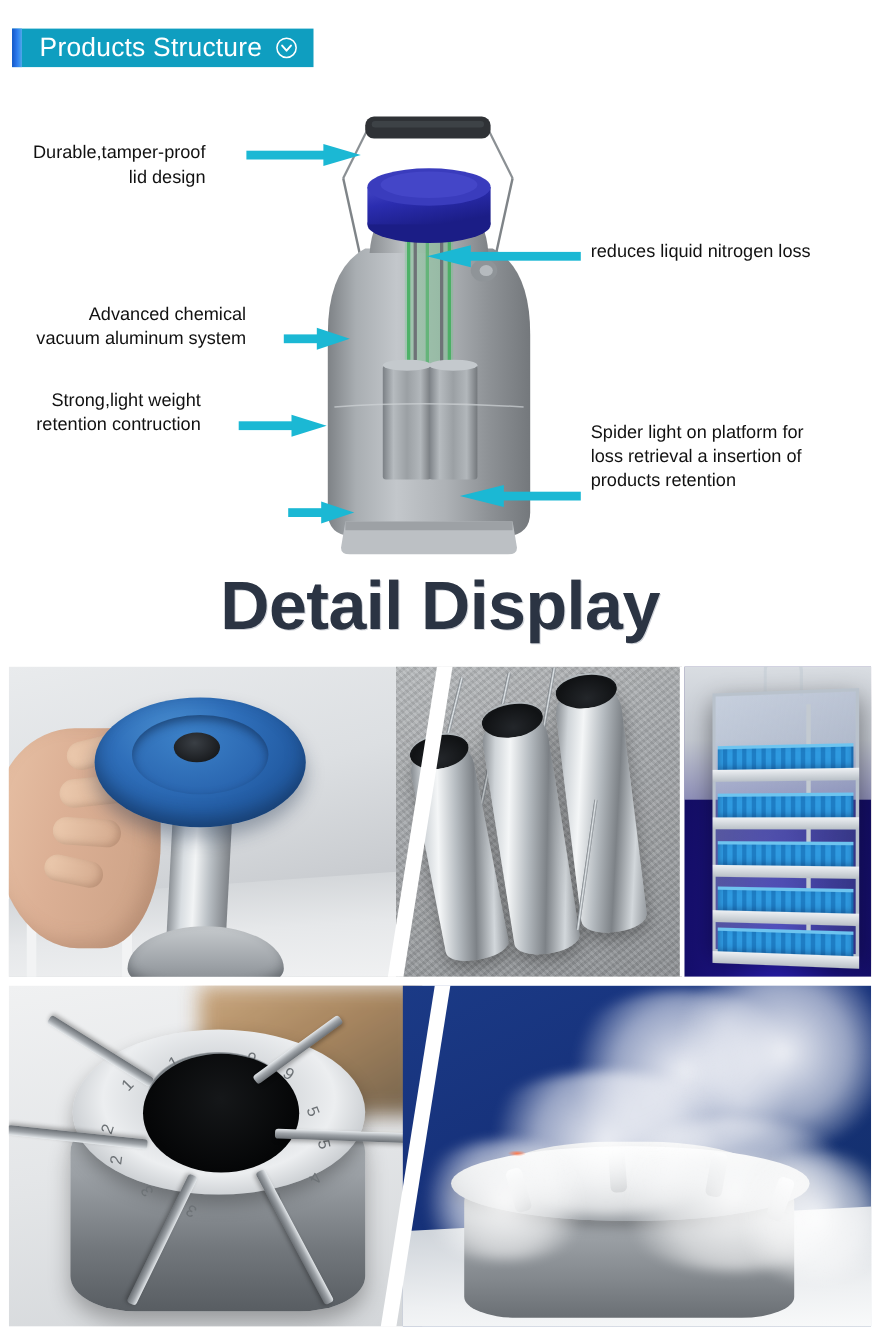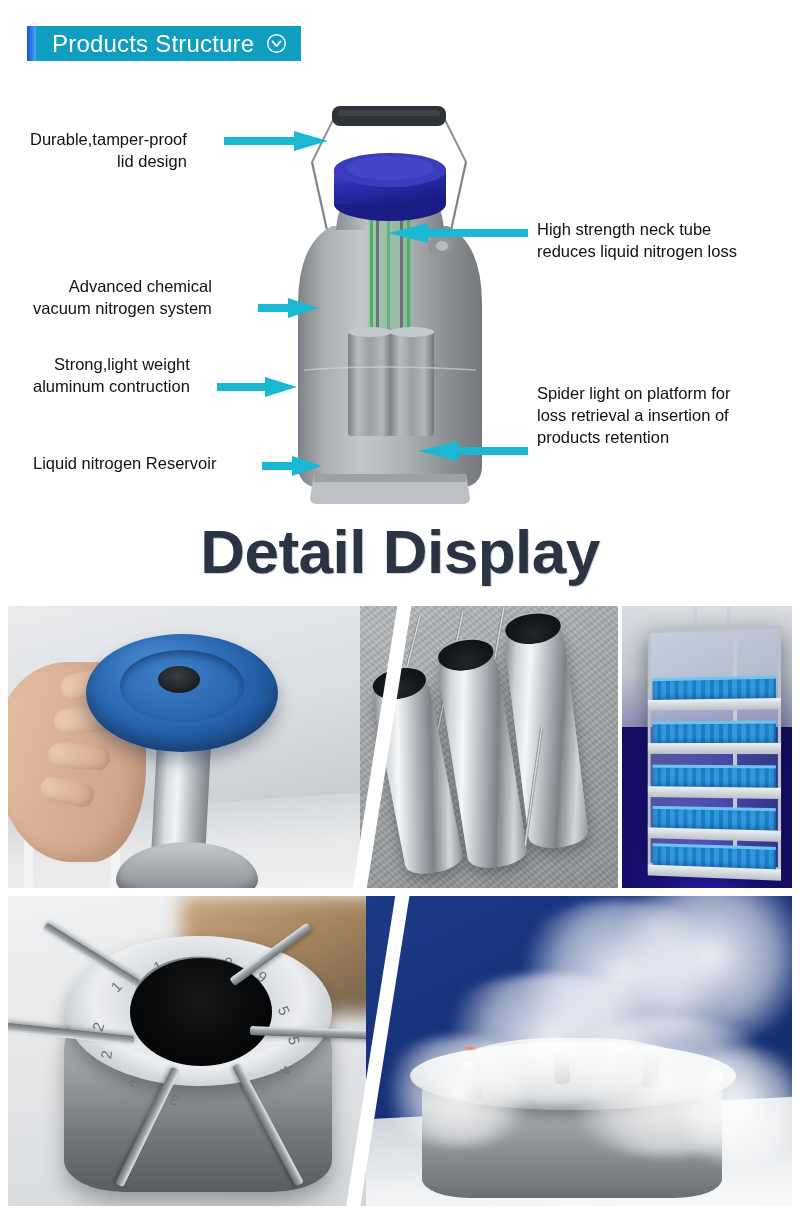--- a/index.html
+++ b/index.html
@@ -26,21 +26,20 @@
   }
   #section-banner {
     position: absolute;
     left: 11px; top: 26px;
     height: 35px;
     padding: 0 14px 0 0;
     background: #0f9ec0;
     display: flex;
     align-items: center;
     box-sizing: border-box;
-    margin-left: 16px;
   }
   #banner-accent {
     width: 9px;
     height: 35px;
     background: linear-gradient(to right, #1456c8 0%, #2f7ff0 55%, #4fa8e8 100%);
     margin-right: 16px;
     flex: 0 0 auto;
   }
   #banner-title {
     color: #ffffff;
@@ -487,55 +486,51 @@
     <div>lid design</div>
   </div>
   <div class="arrow" style="left:224px; top:130px;">
     <svg width="104" height="22" viewBox="0 0 104 22">
       <rect x="0" y="7" width="76" height="8" fill="#1bb8d4"></rect>
       <path d="M70 1 L104 11 L70 21 Z" fill="#1bb8d4"></path>
     </svg>
   </div>
 
   <div class="callout right-side" style="left:537px; top:218px;">
-    <div>High strength neck tube</div>
     <div>reduces liquid nitrogen loss</div>
   </div>
   <div class="arrow" style="left:388px; top:222px;">
     <svg width="140" height="22" viewBox="0 0 140 22">
       <rect x="34" y="7" width="106" height="8" fill="#1bb8d4"></rect>
       <path d="M40 1 L0 11 L40 21 Z" fill="#1bb8d4"></path>
     </svg>
   </div>
 
   <div class="callout" style="left:33px; top:275px;">
     <div>Advanced chemical</div>
-    <div>vacuum nitrogen system</div>
+    <div>vacuum aluminum system</div>
   </div>
   <div class="arrow" style="left:258px; top:297px;">
     <svg width="60" height="22" viewBox="0 0 60 22">
       <rect x="0" y="7" width="36" height="8" fill="#1bb8d4"></rect>
       <path d="M30 1 L60 11 L30 21 Z" fill="#1bb8d4"></path>
     </svg>
   </div>
 
   <div class="callout" style="left:33px; top:353px;">
     <div>Strong,light weight</div>
-    <div>aluminum contruction</div>
+    <div>retention contruction</div>
   </div>
   <div class="arrow" style="left:217px; top:376px;">
     <svg width="80" height="22" viewBox="0 0 80 22">
       <rect x="0" y="7" width="54" height="8" fill="#1bb8d4"></rect>
       <path d="M48 1 L80 11 L48 21 Z" fill="#1bb8d4"></path>
     </svg>
   </div>
 
-  <div class="callout" style="left:33px; top:452px;">
-    <div>Liquid nitrogen Reservoir</div>
-  </div>
   <div class="arrow" style="left:262px; top:455px;">
     <svg width="60" height="22" viewBox="0 0 60 22">
       <rect x="0" y="7" width="36" height="8" fill="#1bb8d4"></rect>
       <path d="M30 1 L60 11 L30 21 Z" fill="#1bb8d4"></path>
     </svg>
   </div>
 
   <div class="callout right-side" style="left:537px; top:382px;">
     <div>Spider light on platform for</div>
     <div>loss retrieval a insertion of</div>

